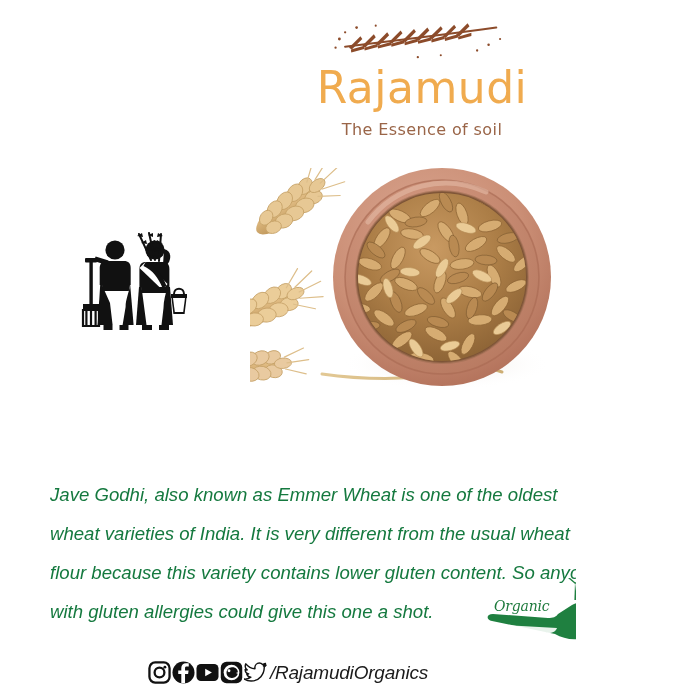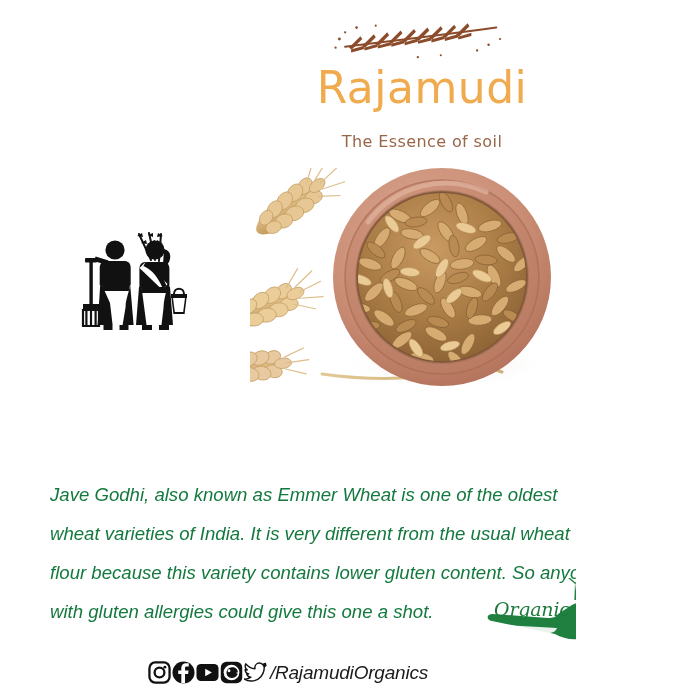--- a/index.html
+++ b/index.html
@@ -13,21 +13,21 @@
   .page{position:relative;width:576px;height:700px;background:#fff;overflow:hidden;}
 
   
   .brand{position:absolute;right:24px;top:18px;width:260px;text-align:center;}
   .brand-sprig{height:44px;display:block;margin:0 auto 2px auto;}
   .brand-name{
     font-size:44px;line-height:48px;font-weight:400;letter-spacing:.5px;
     color:#f0ab4f;font-family:"DejaVu Sans", sans-serif;
   }
   .brand-tagline{
-    margin-top:20px;font-size:16px;letter-spacing:.4px;
+    margin-top:8px;font-size:16px;letter-spacing:.4px;
     color:#9a6548;font-family:"DejaVu Sans", sans-serif;
   }
 
   
   .page-title{
     position:absolute;left:52px;top:155px;
     font-size:31px;font-weight:bold;letter-spacing:.2px;
     color:#a85a34;font-family:"DejaVu Sans", sans-serif;
   }
 
@@ -41,21 +41,21 @@
   .body-copy{
     position:absolute;left:50px;top:456px;width:560px;
     font-style:italic;font-size:18.6px;line-height:39px;
     color:#15793f;font-family:"Liberation Sans", sans-serif;
   }
 
   
   .organic{position:absolute;left:480px;top:578px;width:170px;height:62px;}
   .organic-word{
     position:absolute;left:14px;top:20px;
-    font-size:19px;font-style:italic;color:#1d7a3c;
+    font-size:14px;font-style:italic;color:#1d7a3c;
     font-family:"DejaVu Serif", serif;letter-spacing:-.2px;
   }
 
   
   .social{
     position:absolute;left:0;right:0;bottom:16px;
     display:flex;align-items:center;justify-content:center;gap:1px;margin-top:13px;
   }
   .social-icon{width:23px;height:23px;display:block;}
   .social-handle{

